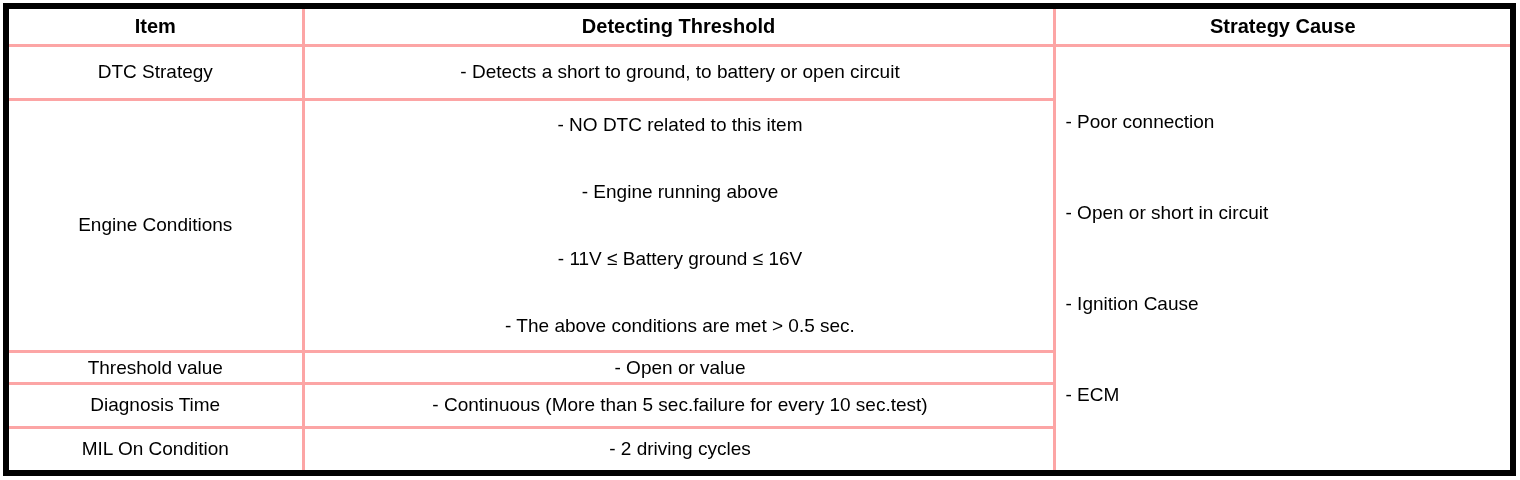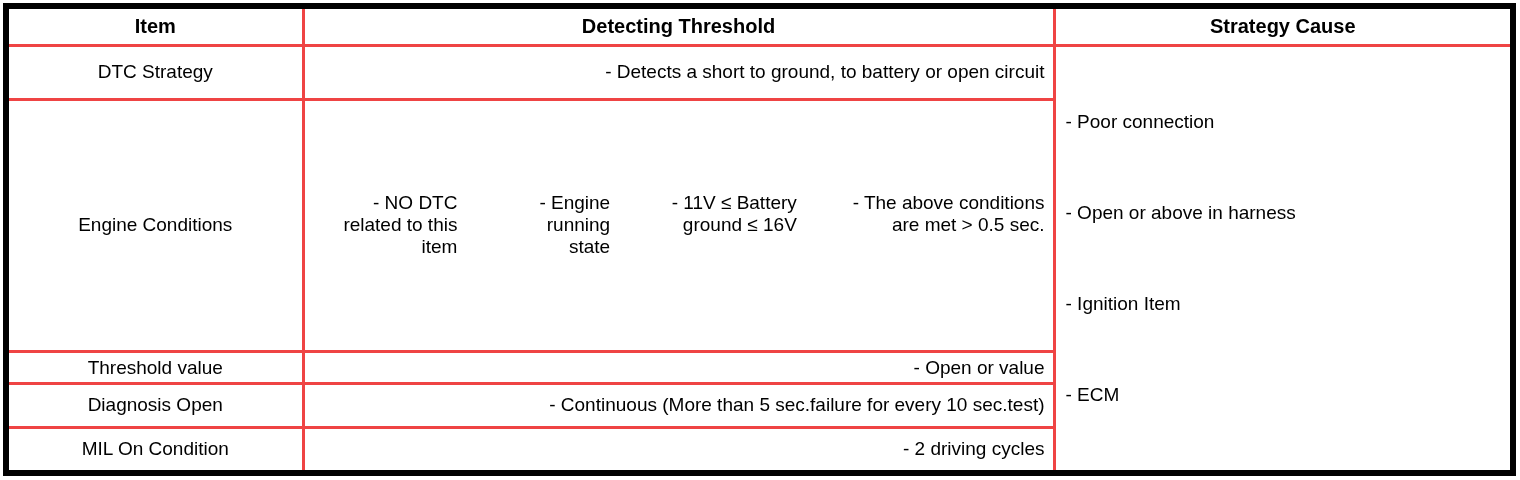--- a/index.html
+++ b/index.html
@@ -15,21 +15,21 @@
   table.dtc-table {
     border-collapse: collapse;
     table-layout: fixed;
     margin: 3px 0 0 3px;
     width: 1507px;
     height: 473px;
     background: #ffffff;
     border: 6px solid #000000;
   }
   .dtc-table th, .dtc-table td {
-    border: 3px solid #ef4444;
+    border: 3px solid #fca5a5;
     vertical-align: middle;
     font-size: 19px;
     line-height: 22px;
     overflow: hidden;
   }
   .dtc-table th {
     font-weight: bold;
     font-size: 20px;
     text-align: center;
     padding: 0;
@@ -39,26 +39,26 @@
   tr.r-enable { height: 248px; }
   tr.r-thresh { height: 31px; }
   tr.r-diag   { height: 43px; }
   tr.r-mil    { height: 45px; }
 
   td.item-cell {
     text-align: center;
     padding: 0 4px;
   }
   td.cond-cell {
-    text-align: right;
+    text-align: center;
     padding: 0 8px 0 11px;
   }
   .cond-stack {
     display: flex;
-    flex-direction: row;
+    flex-direction: column;
     gap: 45px;
   }
   td.cause-cell {
     text-align: left;
     padding: 0 8px 0 10px;
   }
   .cause-stack {
     display: flex;
     flex-direction: column;
     gap: 69px;
@@ -82,45 +82,45 @@
   </thead>
   <tbody>
     <tr class="r-dtc">
       <td class="item-cell">DTC Strategy</td>
       <td class="cond-cell">
         <div class="cond-line">- Detects a short to ground, to battery or open circuit</div>
       </td>
       <td class="cause-cell" rowspan="5">
         <div class="cause-stack">
           <div class="cause-line">- Poor connection</div>
-          <div class="cause-line">- Open or above in harness</div>
-          <div class="cause-line">- Ignition Item</div>
+          <div class="cause-line">- Open or short in circuit</div>
+          <div class="cause-line">- Ignition Cause</div>
           <div class="cause-line">- ECM</div>
         </div>
       </td>
     </tr>
     <tr class="r-enable">
       <td class="item-cell">Engine Conditions</td>
       <td class="cond-cell">
         <div class="cond-stack">
           <div class="cond-line">- NO DTC related to this item</div>
-          <div class="cond-line">- Engine running state</div>
+          <div class="cond-line">- Engine running above</div>
           <div class="cond-line">- 11V ≤ Battery ground ≤ 16V</div>
           <div class="cond-line">- The above conditions are met &gt; 0.5 sec.</div>
         </div>
       </td>
     </tr>
     <tr class="r-thresh">
       <td class="item-cell">Threshold value</td>
       <td class="cond-cell">
         <div class="cond-line">- Open or value</div>
       </td>
     </tr>
     <tr class="r-diag">
-      <td class="item-cell">Diagnosis Open</td>
+      <td class="item-cell">Diagnosis Time</td>
       <td class="cond-cell">
         <div class="cond-line">- Continuous (More than 5 sec.failure for every 10 sec.test)</div>
       </td>
     </tr>
     <tr class="r-mil">
       <td class="item-cell">MIL On Condition</td>
       <td class="cond-cell">
         <div class="cond-line">- 2 driving cycles</div>
       </td>
     </tr>

